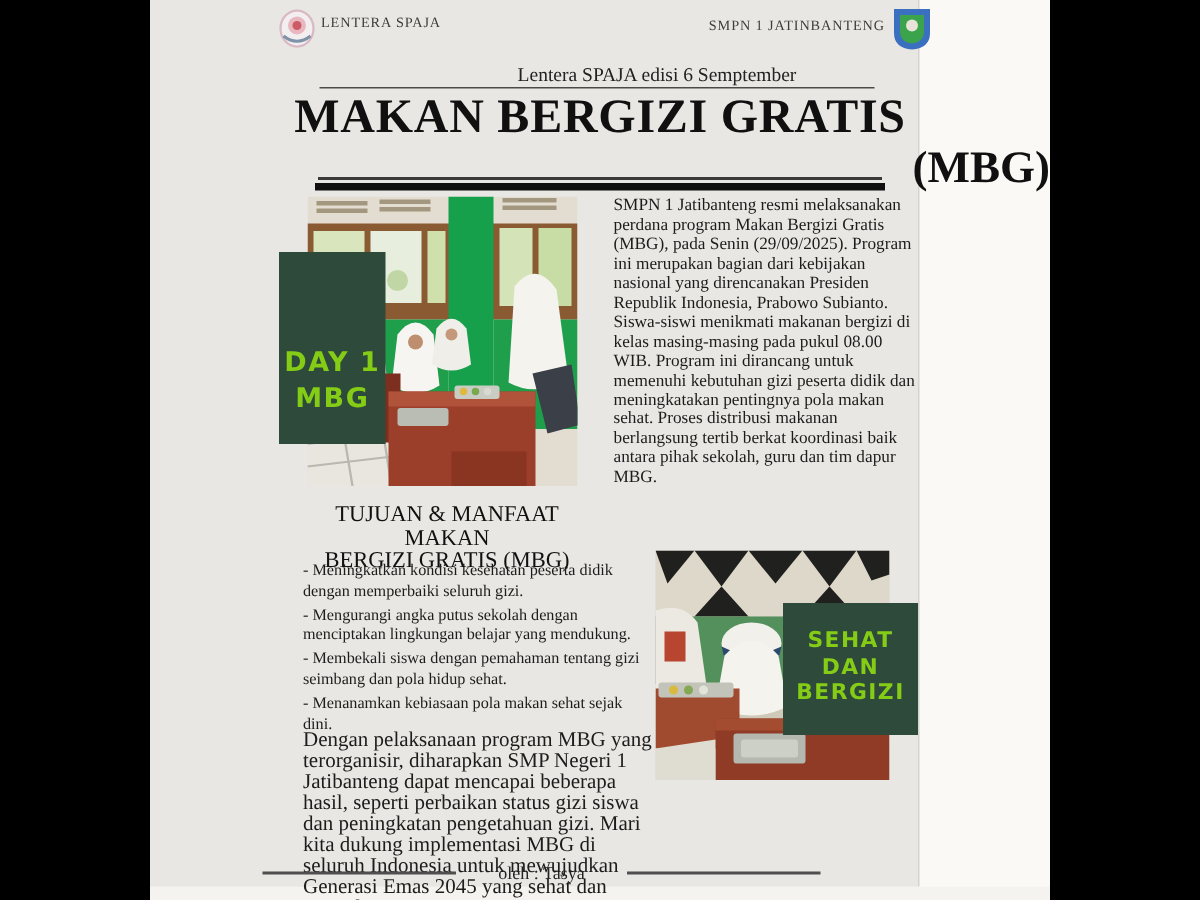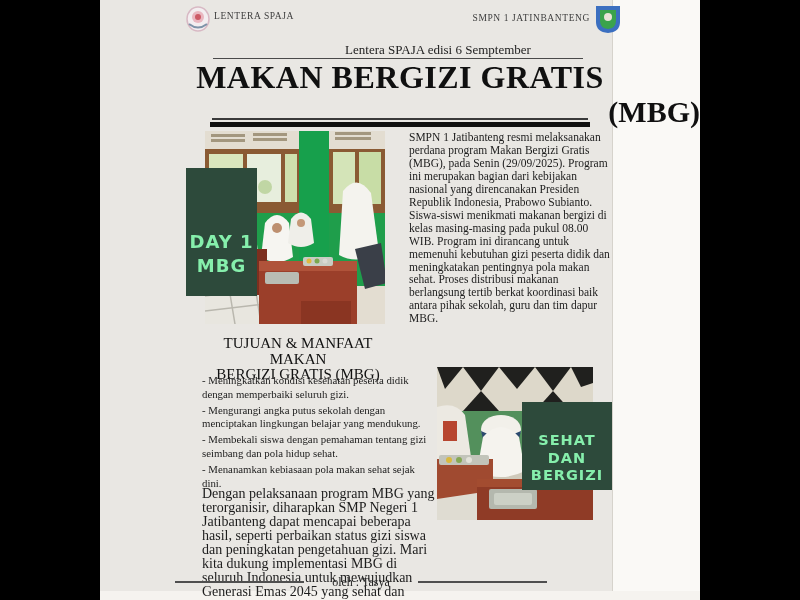--- a/index.html
+++ b/index.html
@@ -31,25 +31,25 @@
   .edition-rule{left:113px;top:58px;width:370px;height:1px;background:#4a4a4a;}
   .title1{left:0;top:59px;width:600px;text-align:center;font-size:32px;font-weight:bold;color:#101010;letter-spacing:.5px;}
   .title2{left:0;top:95px;width:600px;text-align:right;font-size:30px;font-weight:bold;color:#101010;}
   .rule-thin{left:112px;top:118px;width:376px;height:1.5px;background:#3a3a3a;}
   .rule-thick{left:110px;top:122px;width:380px;height:4.5px;background:#101010;}
   
   .photo1{left:105px;top:131px;width:180px;height:193px;}
   .photo2{left:337px;top:367px;width:156px;height:153px;}
   .photo1 svg,.photo2 svg{width:100%;height:100%;display:block;}
   
-  .badge{color:#86efac;font-family:"DejaVu Sans","Liberation Sans",sans-serif;
+  .badge{color:#84cc16;font-family:"DejaVu Sans","Liberation Sans",sans-serif;
          font-weight:bold;text-align:center;letter-spacing:1px;}
   .badge1{left:86px;top:168px;width:71px;height:128px;padding-top:62px;
           font-size:18px;line-height:24px;box-sizing:border-box;}
-  .badge2{left:422px;top:402px;width:90px;height:88px;padding-top:30px;
+  .badge2{left:422px;top:402px;width:90px;height:88px;padding-top:17px;
           font-size:14.5px;line-height:17.5px;box-sizing:border-box;}
   
   .intro{left:309px;top:131px;width:203px;font-size:11.5px;line-height:12.95px;color:#1c1c1c;text-align:left;}
   .section-heading{left:95px;top:336px;width:206px;text-align:center;
                    font-size:15px;line-height:15.5px;font-weight:normal;color:#111;}
   .bullets{left:102px;top:374px;width:232px;font-size:10.8px;line-height:13.8px;color:#1c1c1c;}
   .bullets p{margin:0 0 2px 0;}
   .closing{left:102px;top:487px;width:235px;font-size:14px;line-height:14px;color:#1c1c1c;}
   
   .byline-row{left:75px;top:574px;width:372px;height:16px;display:flex;align-items:center;}

